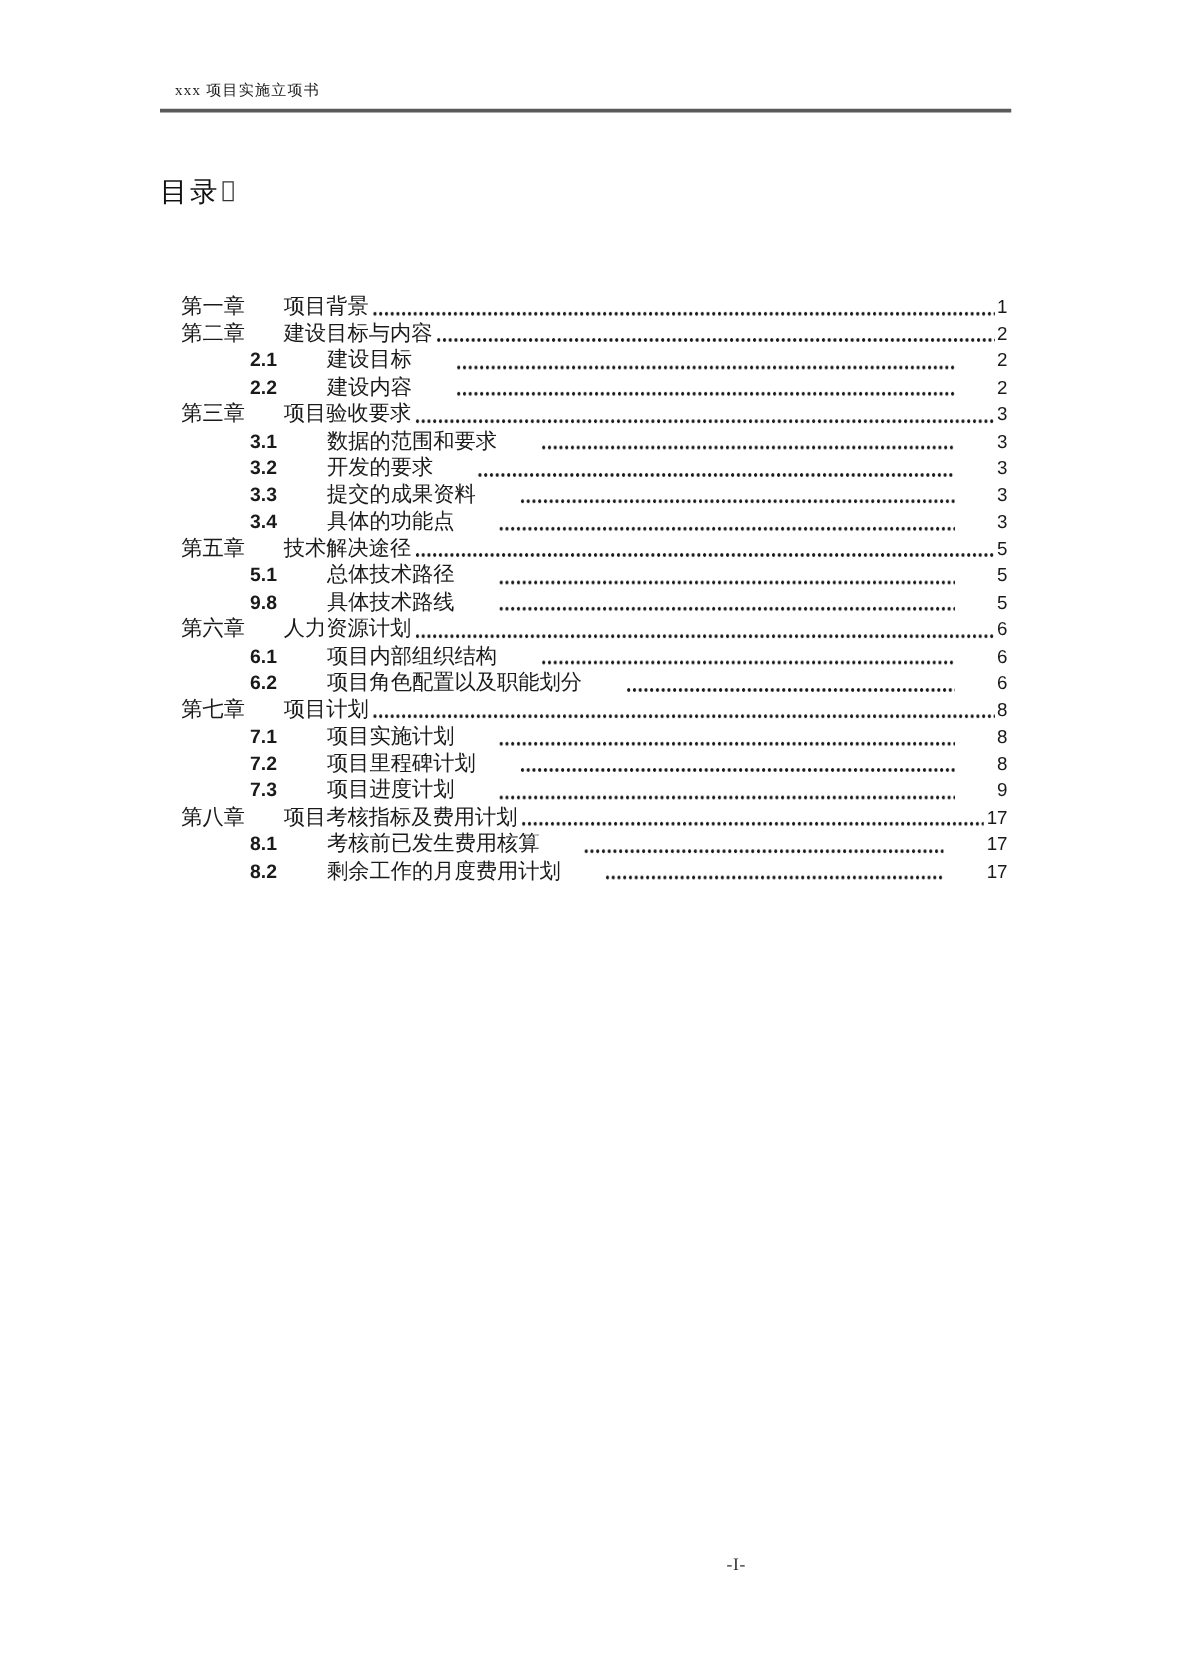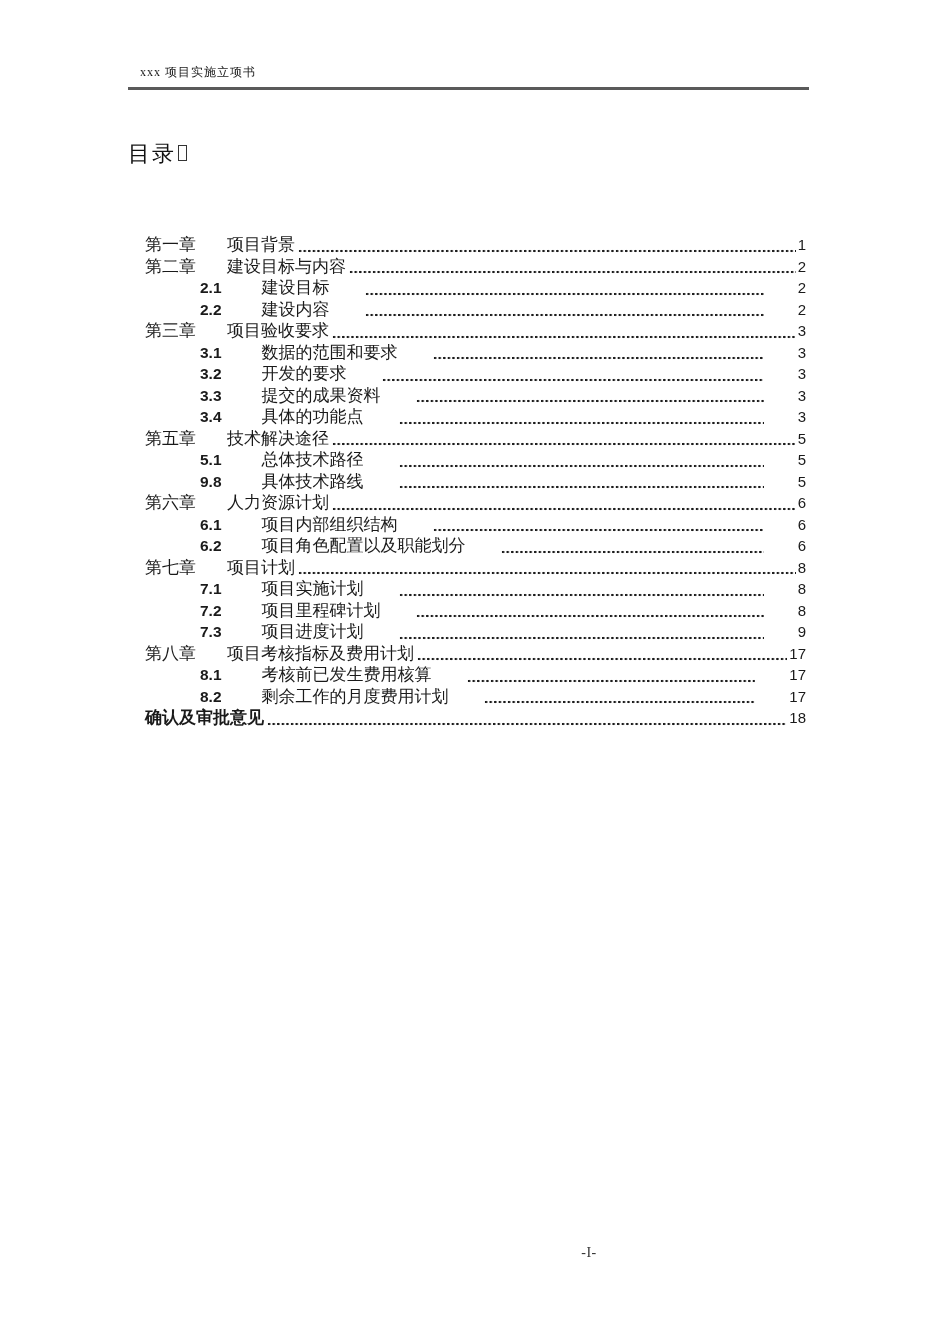--- a/index.html
+++ b/index.html
@@ -277,23 +277,17 @@
       <span class="leader"></span>
       <span class="page-num">17</span>
     </div>
       <div class="toc-row sub">
 
       <span class="entry-num">8.2</span>
       <span class="entry-title">剩余工作的月度费用计划</span>
       <span class="leader"></span>
       <span class="page-num">17</span>
     </div>
-      <div class="toc-row strong">
-
-      <span class="entry-title">确认及审批意见</span>
-      <span class="leader"></span>
-      <span class="page-num">18</span>
-    </div>
     </nav>
 
   <div class="doc-footer">-I-</div>
 
 </div>
 
 </body></html>

